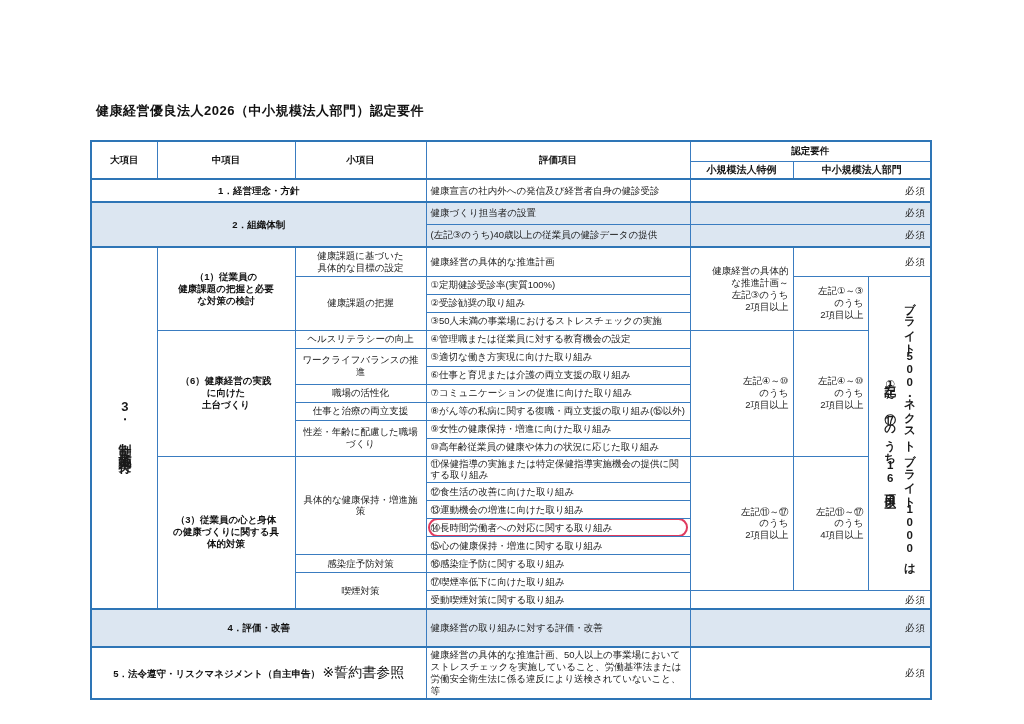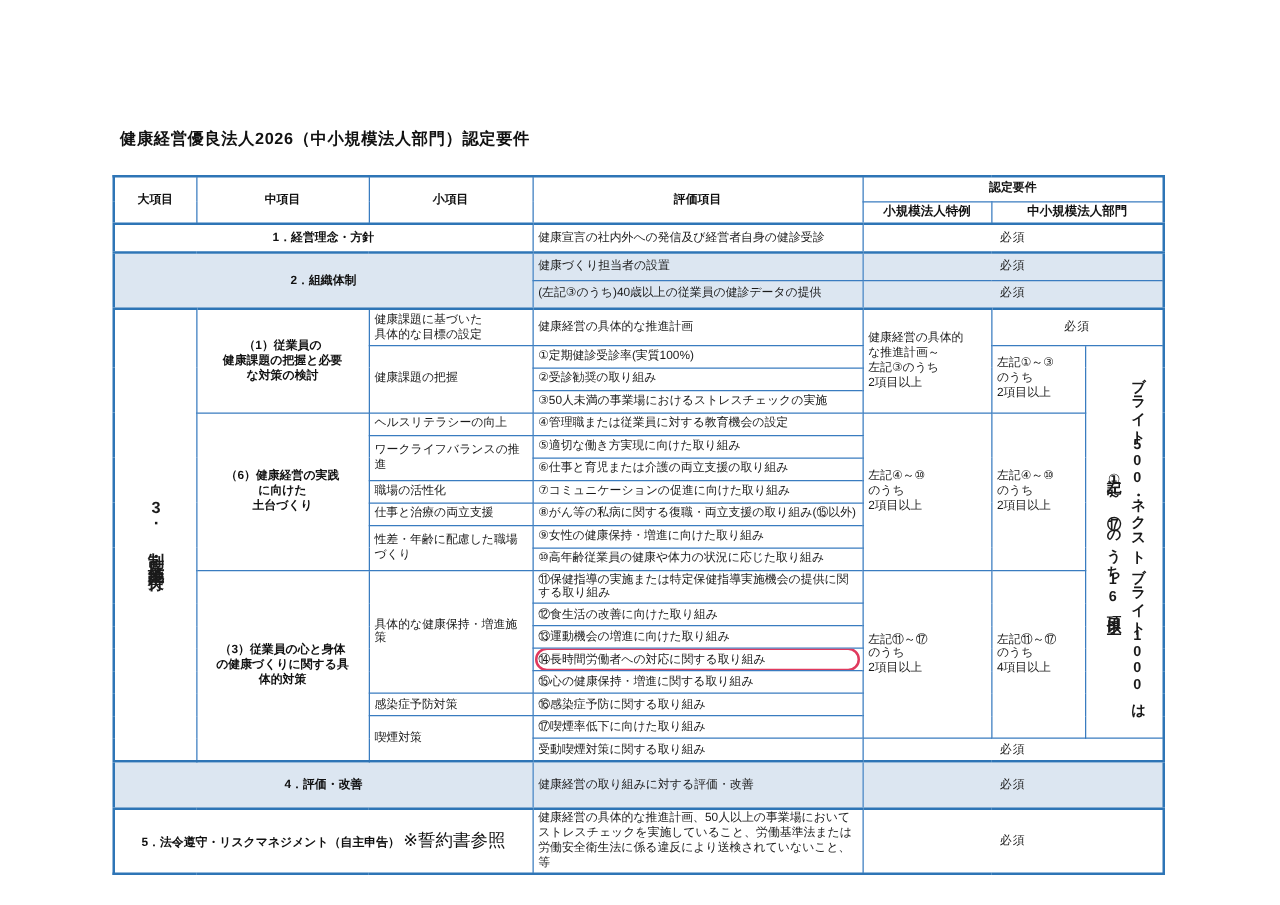--- a/index.html
+++ b/index.html
@@ -17,24 +17,24 @@
   }
   table.req th,table.req td{
     border:1px solid #3a7cc0;padding:1px 4px;background:#ffffff;
     vertical-align:middle;font-size:9.5px;line-height:1.25;overflow:hidden;
   }
   table.req{border:2px solid #2e75b6;}
   tr.sep td,tr.sep th{border-top:2px solid #2e75b6;}
   th.hd{background:#dce6f1;font-weight:bold;font-size:11px;text-align:center;color:#111;}
   td.label-big{font-size:13px;font-weight:bold;text-align:center;padding-left:8px;color:#111;}
   td.mid-cell{text-align:center;font-weight:bold;font-size:11px;white-space:pre-line;color:#111;}
-  td.sub-cell{font-size:9.5px;white-space:pre-line;}
+  td.sub-cell{text-align:center;font-size:9.5px;white-space:pre-line;}
   td.eval-cell{text-align:left;font-size:9.5px;}
-  td.req-cell{text-align:left;font-size:10px;white-space:pre-line;}
-  td.must{text-align:center;font-size:11px;letter-spacing:1px;}
+  td.req-cell{text-align:right;font-size:10px;white-space:pre-line;}
+  td.must{text-align:right;font-size:11px;letter-spacing:1px;}
   tr.blue td{background:#dce6f1;}
   td.vert-cell{text-align:center;}
   .vert{
     writing-mode:vertical-rl;text-orientation:upright;display:inline-block;
     white-space:pre-line;font-weight:bold;margin:0 auto;
   }
   .vert.major{font-size:13px;letter-spacing:3px;}
   .vert.bright{font-size:11.5px;letter-spacing:1px;line-height:1.7;}
   td.rel{position:relative;}
   .red-ellipse{

